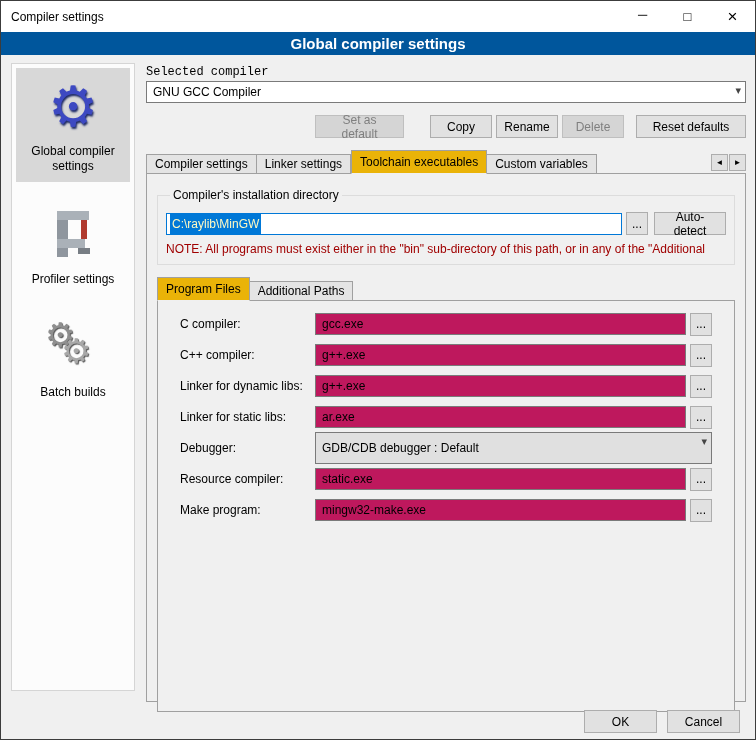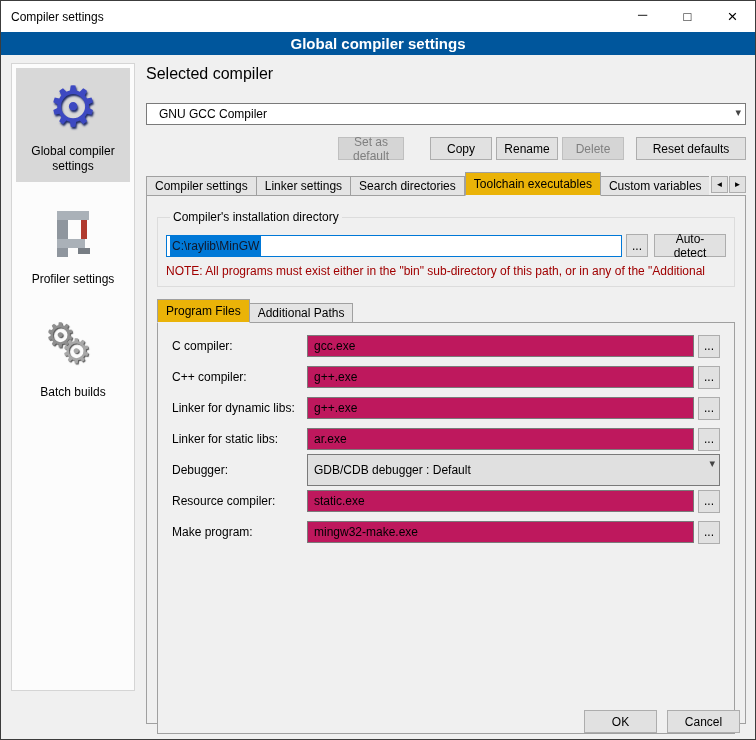--- a/index.html
+++ b/index.html
@@ -26,55 +26,55 @@
   .side-icon { height:66px; display:flex; align-items:center; justify-content:center; }
   .gear-blue { font-size:56px; line-height:60px; color:#3d49c2; text-shadow:1px 2px 2px #1e2a66; }
   .gear-gray { font-size:34px; line-height:34px; color:#8f8f8f; text-shadow:1px 1px 1px #555; }
   .gear-stack { position:relative; width:60px; height:60px; }
   .gear-stack .g1 { position:absolute; left:2px; top:0; }
   .gear-stack .g2 { position:absolute; left:18px; top:16px; color:#a8a8a8; }
   .side-label { margin-top:4px; font-size:12px; line-height:1.25; }
 
   
   .main { position:absolute; left:145px; top:8px; width:600px; }
-  .field-caption { font-size:16px; margin:2px 0 20px; }
-
-  .combo { height:22px; border:1px solid #7a7a7a; background:#fff; display:flex; align-items:center; padding-left:12px; position:relative; }
+  .field-caption { font-size:12px; margin:2px 0 2px;font-family:Liberation Mono, monospace; }
+
+  .combo { height:22px; border:1px solid #7a7a7a; background:#fff; display:flex; align-items:center; padding-left:6px; position:relative; }
   .combo .arrow { position:absolute; right:4px; top:2px; color:#444; font-size:11px; }
 
   .btn-row { margin-top:12px; display:flex; justify-content:flex-end; align-items:center; gap:4px; height:23px; }
   .btn { height:23px; background:#e1e1e1; border:1px solid #adadad; font-size:12px; font-family:inherit; display:inline-flex; align-items:center; justify-content:center; padding:0 10px; cursor:default; }
   .btn:disabled, .btn.disabled { background:#d5d5d5; border-color:#bfbfbf; color:#7f7f7f; }
-  .btn.w90 { width:66px; } .btn.w74 { width:62px; }
+  .btn.w90 { width:89px; } .btn.w74 { width:62px; }
   .btn.reset { width:110px; margin-left:8px; }
 
   
   .tabs-row { margin-top:12px; display:flex; align-items:flex-end; position:relative; z-index:2; margin-bottom:-1px; height:24px; }
   .tabs-clip { flex:1; overflow:hidden; display:flex; align-items:flex-end; white-space:nowrap; }
   .tab { height:20px; padding:0 8px; display:inline-flex; align-items:center; background:#e4e4e4; border:1px solid #a0a0a0; border-left-width:0; font-size:12px; cursor:default; flex:0 0 auto; }
   .tab:first-child { border-left-width:1px; }
   .tab.active { height:24px; background:#eab308; border-bottom:1px solid #f0f0f0; border-left-width:1px; }
   .tab-arrows { display:flex; gap:1px; margin-left:2px; margin-bottom:3px; }
   .tab-arrow { width:17px; height:17px; background:#e1e1e1; border:1px solid #adadad; font-size:8px; display:flex; align-items:center; justify-content:center; cursor:default; }
 
   .tab-page { position:relative; border:1px solid #a0a0a0; background:#f0f0f0; height:529px; padding:8px 10px; }
 
   
   .groupbox { border:1px solid #dcdcdc; padding:10px 8px 8px; position:relative; margin-top:6px; }
   .groupbox legend { font-size:12px; padding:0 3px; margin-left:4px; }
   .path-row { display:flex; align-items:center; }
   .path-input { flex:1; height:22px; border:1px solid #0078d7; background:#fff; display:flex; align-items:center; padding-left:3px; overflow:hidden; white-space:nowrap; }
-  .path-input .sel { background:#0078d7; color:#0f172a; padding:12px 2px; }
+  .path-input .sel { background:#0078d7; color:#fef9c3; padding:12px 2px; }
   .btn.browse { width:22px; padding:0; margin-left:4px; }
   .btn.autodetect { width:72px; margin-left:6px; }
   .note { margin-top:7px; color:#a00000; font-size:12px; white-space:nowrap; overflow:hidden; }
 
   
   .subtabs-row { margin-top:12px; display:flex; align-items:flex-end; position:relative; z-index:2; margin-bottom:-1px; height:24px; }
-  .sub-page { border:1px solid #a0a0a0; background:#f0f0f0; height:412px; padding:12px 14px; }
+  .sub-page { border:1px solid #a0a0a0; background:#f0f0f0; height:412px; padding:12px 22px; }
 
   .form-row { display:flex; align-items:center; margin-bottom:9px; height:22px; }
   .form-label { width:135px; font-size:12px; flex:0 0 135px; }
   .text-input { flex:1; height:22px; border:1px solid #7a7a7a; background:#be185d; display:flex; align-items:center; padding-left:6px; overflow:hidden; white-space:nowrap; }
   .choice { flex:1; height:32px; border:1px solid #7a7a7a; background:#e0e0e0; display:flex; align-items:center; padding-left:6px; position:relative; }
   .choice .arrow { position:absolute; right:4px; top:2px; color:#444; font-size:11px; }
 
   
   .footer { position:absolute; right:15px; bottom:8px; display:flex; gap:10px; }
   .btn.footer-btn { width:73px; }
@@ -148,21 +148,20 @@
         <button class="btn w74">Copy</button>
         <button class="btn w74">Rename</button>
         <button class="btn w74 disabled" disabled="">Delete</button>
         <button class="btn reset">Reset defaults</button>
       </div>
 
       <div class="tabs-row">
         <div class="tabs-clip">
           <div class="tab">Compiler settings</div>
           <div class="tab">Linker settings</div>
-          <div class="tab">Search directories</div>
           <div class="tab active">Toolchain executables</div>
           <div class="tab">Custom variables</div>
 
         </div>
         <div class="tab-arrows">
           <div class="tab-arrow">
               <span>◄</span>
             </div>
           <div class="tab-arrow">
               <span>►</span>

